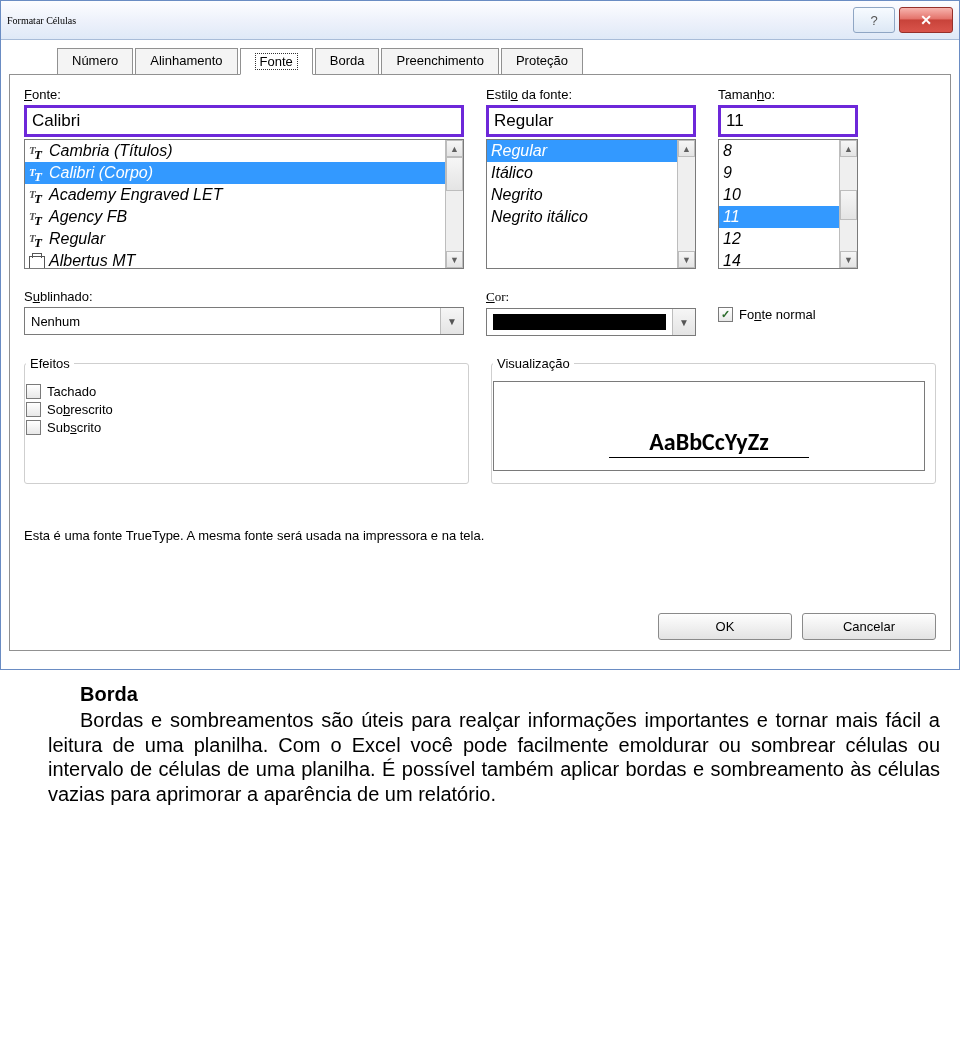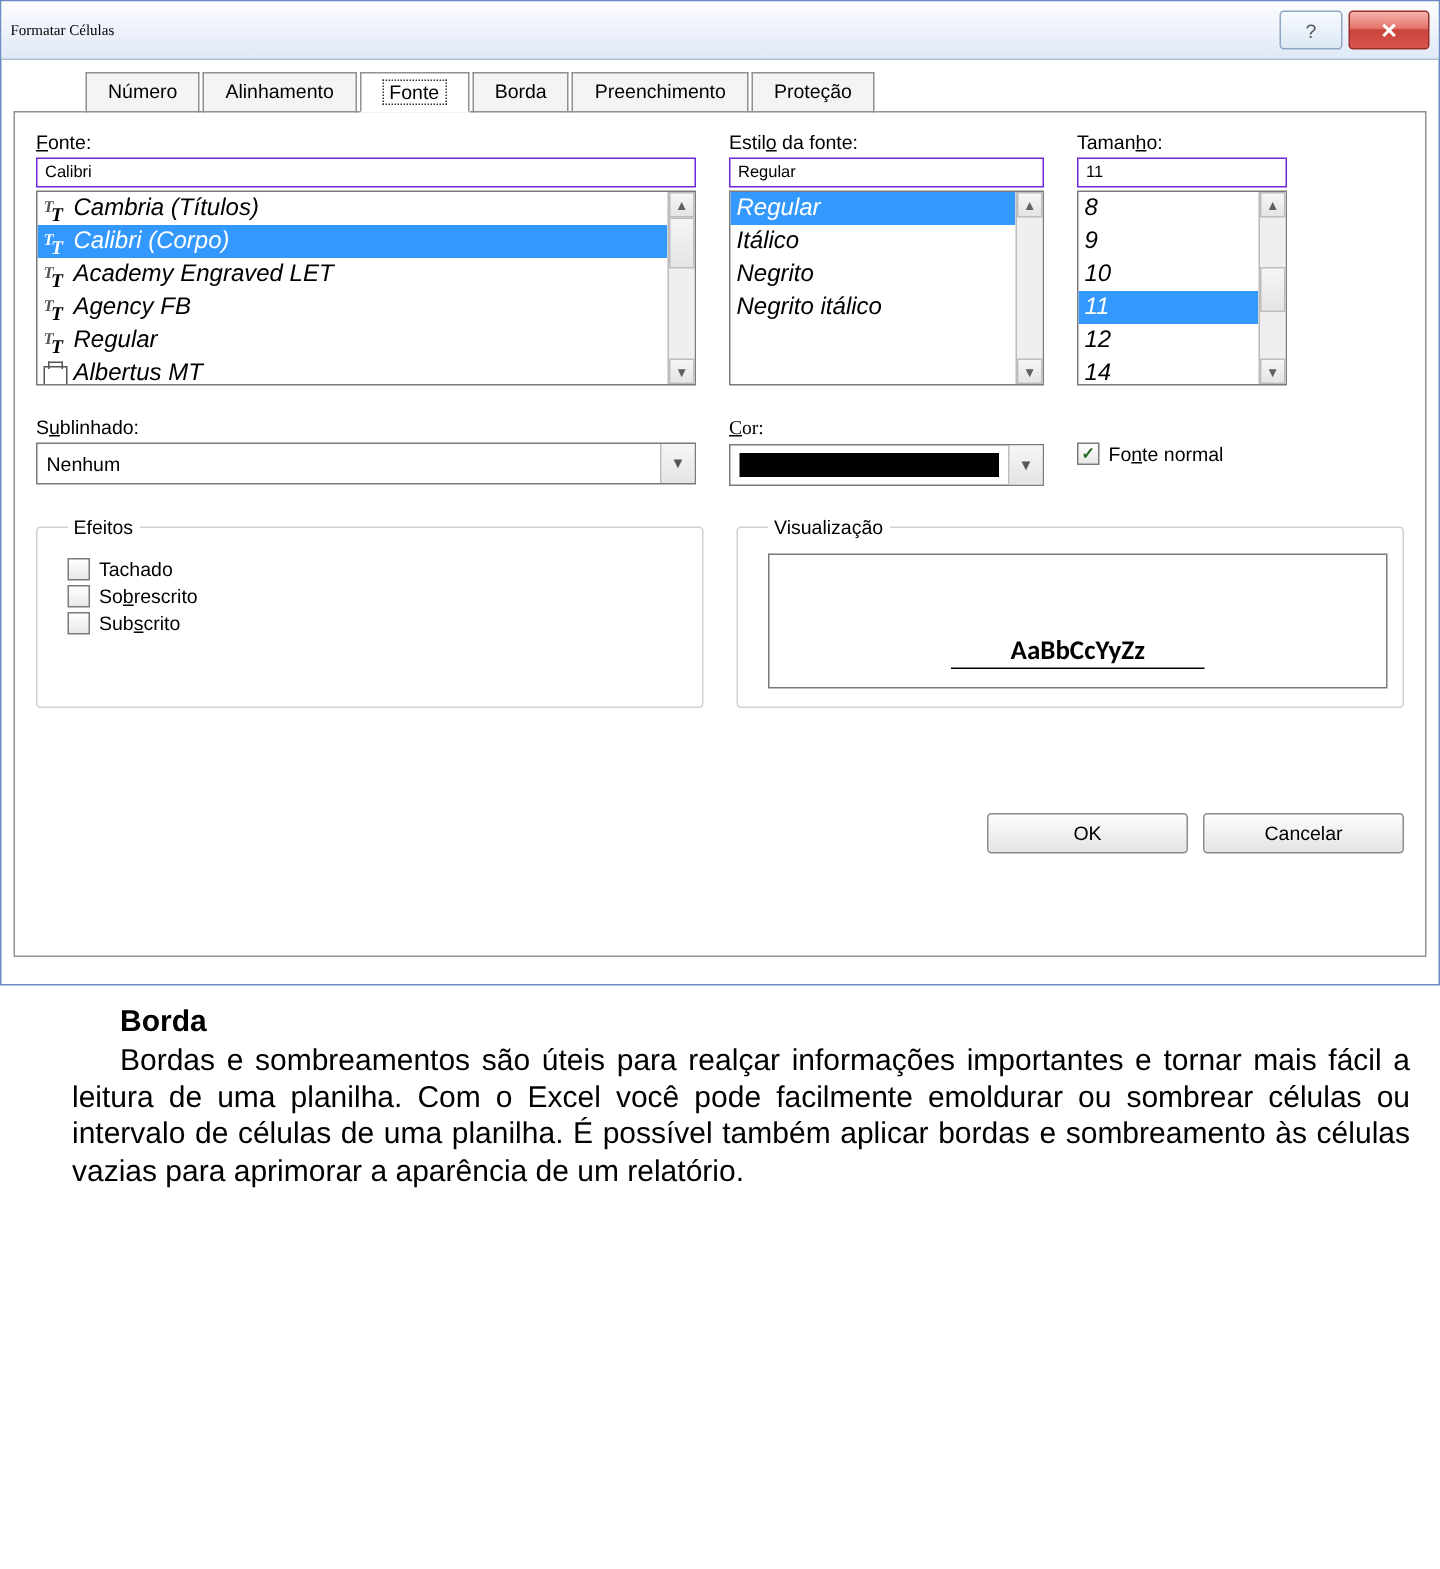--- a/index.html
+++ b/index.html
@@ -14,21 +14,21 @@
 .tabs { display:flex; position:relative; margin-bottom:-1px;padding-left:48px;}
 .tab { padding:4px 14px; border:1px solid #919191; border-bottom:none; background:#f4f4f4; margin-right:2px; font-size:13px; position:relative;}
 .tab.active { background:#fff; z-index:3; border-bottom:1px solid #fff;}
 .tab.dotted .inner { border:1px dotted #333; padding:0 4px; display:inline-block; }
 .panel { border:1px solid #919191; padding:12px 14px 10px 14px; min-height:540px; position:relative;}
 .row { display:flex; gap:22px;}
 .col-font { width:440px; }
 .col-style { width:210px; }
 .col-size { width:140px; }
 .lbl { display:block; margin-bottom:3px; font-size:13px; }
-.txtin { width:100%; border:1px solid #6d28d9; padding:3px 5px; font-size:11px; background:#fff; font-family:inherit; box-sizing:border-box;}
+.txtin { width:100%; border:3px solid #6d28d9; padding:3px 5px; font-size:17px; background:#fff; font-family:inherit; box-sizing:border-box;}
 .listwrap { display:flex; border:1px solid #7a7a7a; margin-top:2px; height:130px; box-sizing:border-box;}
 .list { flex:1; overflow:hidden;}
 .item { padding:2px 4px; display:flex; align-items:flex-end; gap:4px; font-size:16px;font-style:italic;}
 .item.sel { background:#3399ff; color:#fff;}
 .tt-icon { width:16px; height:14px; display:inline-block; position:relative;}
 .tt-icon::before { content:"T"; font-family:"Times New Roman",serif; font-weight:bold; font-size:11px; position:absolute; top:-2px; left:0; color:#555;}
 .tt-icon::after { content:"T"; font-family:"Times New Roman",serif; font-weight:bold; font-size:13px; position:absolute; top:1px; left:5px; color:#000;}
 .item.sel .tt-icon::before,.item.sel .tt-icon::after { color:#fff;}
 .printer-icon { width:16px; height:14px; display:inline-block; border:1px solid #555; position:relative; box-sizing:border-box;}
 .printer-icon::before { content:""; position:absolute; top:-4px; left:2px; width:8px; height:4px; border:1px solid #555; border-bottom:none;}
@@ -41,26 +41,26 @@
 .col-under { width:440px;}
 .col-color { width:210px;font-family:Liberation Serif, serif;}
 .col-norm { flex:1;}
 .dd { display:flex; border:1px solid #7a7a7a; height:26px;}
 .dd-val { flex:1; padding:3px 6px; display:flex; align-items:center;}
 .dd-btn { width:22px; border-left:1px solid #bdbdbd; background:linear-gradient(#f6f6f6,#e4e4e4); display:flex; align-items:center; justify-content:center; font-size:10px; color:#555;}
 .color-swatch { width:100%; height:16px; background:#000;}
 .chk-row { display:flex; align-items:center; gap:6px; font-size:13px; margin-top:3px;}
 .chk { width:15px; height:15px; border:1px solid #7a7a7a; background:linear-gradient(#fff,#e8e8e8); display:flex; align-items:center; justify-content:center; font-size:11px; color:#2a6b2a; box-sizing:border-box;}
 .chk.on::before { content:"✓"; font-weight:bold;}
-fieldset { border:1px solid #cfcfcf; border-radius:3px; padding:10px 10px 12px 20px; margin:0; margin-top:20px;}
+fieldset { border:1px solid #cfcfcf; border-radius:3px; padding:10px 10px 12px 1px; margin:0; margin-top:20px;}
 legend { padding:0 4px; font-size:13px;}
 .flex-fs { display:flex; gap:22px;}
 .flex-fs fieldset { flex:1;}
 .preview-box { border:1px solid #7a7a7a; height:76px; display:flex; align-items:flex-end; justify-content:center; padding-bottom:12px;}
-.preview-inner { font-family:Calibri,sans-serif; font-size:18px; font-weight:bold; border-bottom:1px solid #000; padding:0 40px 1px 40px; display:flex;}
+.preview-inner { font-family:Calibri,sans-serif; font-size:24px; font-weight:bold; border-bottom:1px solid #000; padding:0 40px 1px 40px; display:flex;}
 .preview-text { margin:0 0 0 0;}
 .hint { margin-top:44px; font-size:13px;}
 .footer { display:flex; justify-content:flex-end; gap:10px; margin-top:70px;}
 .wbtn { min-width:100px; padding:5px 16px; border:1px solid #8a8a8a; border-radius:3px; background:linear-gradient(#fefefe,#e3e3e3); font-size:13px; text-align:center;}
 .doc-text { font-family:Arial,sans-serif; font-size:20px; padding:12px 20px 20px 48px; text-align:justify; line-height:1.22;}
 .doc-text .h { font-weight:bold; display:block; text-indent:32px; margin-bottom:2px;}
 .doc-text .p { display:block; text-indent:32px;}
 u.acc { text-decoration:underline;}
 </style>
 </head>
@@ -235,20 +235,21 @@
         <fieldset>
           <legend>Visualização</legend>
           <div class="preview-box">
             <div class="preview-inner">
               <span class="preview-text">AaBbCcYyZz</span>
             </div>
           </div>
         </fieldset>
       </div>
 
+      <div class="hint">Esta é uma fonte TrueType. A mesma fonte será usada na impressora e na tela.</div>
 
       <div class="footer">
         <div class="wbtn">OK</div>
         <div class="wbtn">Cancelar</div>
       </div>
     </div>
   </div>
 </div>
 
 <div class="doc-text">

